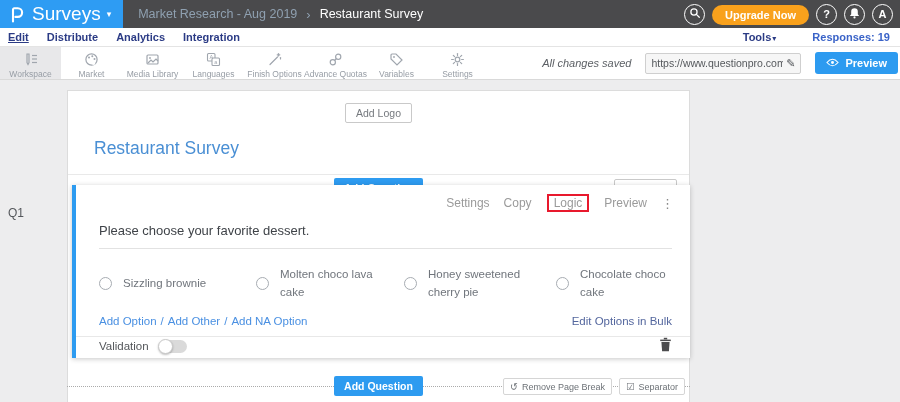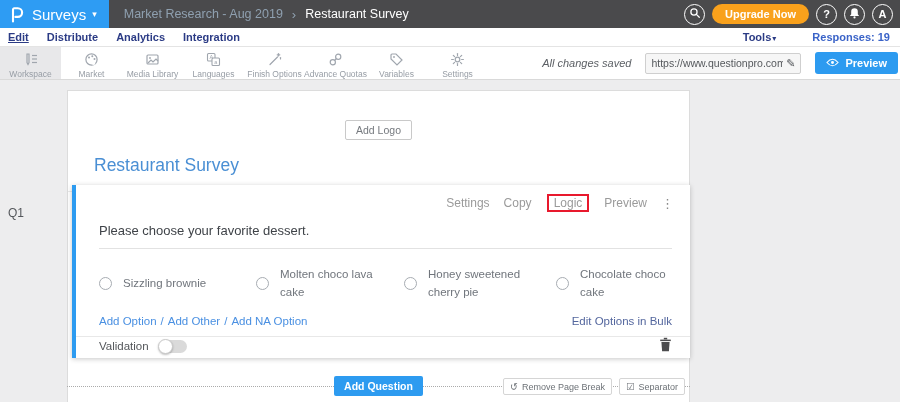--- a/index.html
+++ b/index.html
@@ -4,27 +4,27 @@
 <style>
   * { margin:0; padding:0; box-sizing:border-box; }
   html,body { width:900px; height:402px; overflow:hidden; background:#ededee;
               font-family:"Liberation Sans","DejaVu Sans",sans-serif; }
 
   
   .topbar { height:28px; background:#4a4a4c; display:flex; align-items:center; }
   .logo-area { background:#2e9cf3; height:28px; display:flex; align-items:center;
                padding:0 12px 0 9px; gap:8px; cursor:pointer; }
   .logo-glyph svg { display:block; }
-  .app-menu-label { color:#fff; font-size:15px; }
+  .app-menu-label { color:#fff; font-size:19px; }
   .caret { color:#fff; font-size:9px; margin-left:-2px; }
   .breadcrumb { display:flex; align-items:center; gap:9px; margin-left:15px; font-size:12.5px; }
   .crumb-parent { color:#8fa0b0; }
   .crumb-sep { color:#8fa0b0; font-size:13px; }
   .crumb-current { color:#ffffff; }
-  .topbar-right { margin-left:auto; display:flex; align-items:center; gap:7px; padding-right:7px; }
+  .topbar-right { margin-left:auto; display:flex; align-items:flex-end; gap:7px; padding-right:7px; }
   .circle-btn { width:21px; height:21px; border:1.5px solid #fff; border-radius:50%;
                 display:flex; align-items:center; justify-content:center;
                 color:#fff; font-size:11px; font-weight:bold; cursor:pointer; }
   .upgrade-btn { background:#f9a11c; color:#fff; border:none; border-radius:11px;
                  font-size:11px; font-weight:bold; padding:4px 13px; cursor:pointer;
                  font-family:inherit; }
 
   
   .subnav { height:19px; background:#fff; border-bottom:1px solid #e4e4e4;
             display:flex; align-items:center; padding:0 10px 0 8px;
@@ -54,21 +54,21 @@
   .preview-btn { background:#2d9bf0; color:#fff; border:none; border-radius:3px; height:22px;
                  padding:0 11px; display:flex; align-items:center; gap:6px;
                  font-size:11px; font-weight:bold; cursor:pointer; font-family:inherit; }
 
   
   .main { position:relative; height:322px; background:#ededee; overflow:hidden; }
   .q-id { position:absolute; left:8px; top:126px; font-size:12px; color:#54575b; }
 
   .survey-card { position:absolute; left:67px; top:10px; width:623px; height:340px;
                  background:#fff; border:1px solid #dcdcdc; }
-  .logo-row { text-align:center; padding-top:29px;text-decoration:underline; }
+  .logo-row { text-align:center; padding-top:12px;text-decoration:underline; }
   .add-logo-btn { display:inline-block; background:#fff; border:1px solid #c9c9c9; border-radius:2px;
                   padding:3px 10px; font-size:10.5px; color:#75797e; cursor:pointer; font-family:inherit; }
   .survey-title { margin:15px 0 0 26px; font-size:17.5px; color:#4a8fd4; cursor:text; }
   .add-row { margin-top:15px; border-top:1px solid #e9e9e9; height:27px; position:relative;
              display:flex; align-items:center; justify-content:center; }
   .blue-btn { background:#2d9bf0; color:#fff; border:none; border-radius:2px;
               font-size:10.5px; font-weight:bold; padding:4px 10px; cursor:pointer; font-family:inherit; }
   .add-intro-btn { position:absolute; right:12px; top:4px; background:#fff; border:1px solid #c9c9c9;
                    border-radius:2px; padding:3px 9px; font-size:10.5px; color:#85898e;
                    cursor:pointer; font-family:inherit; }

